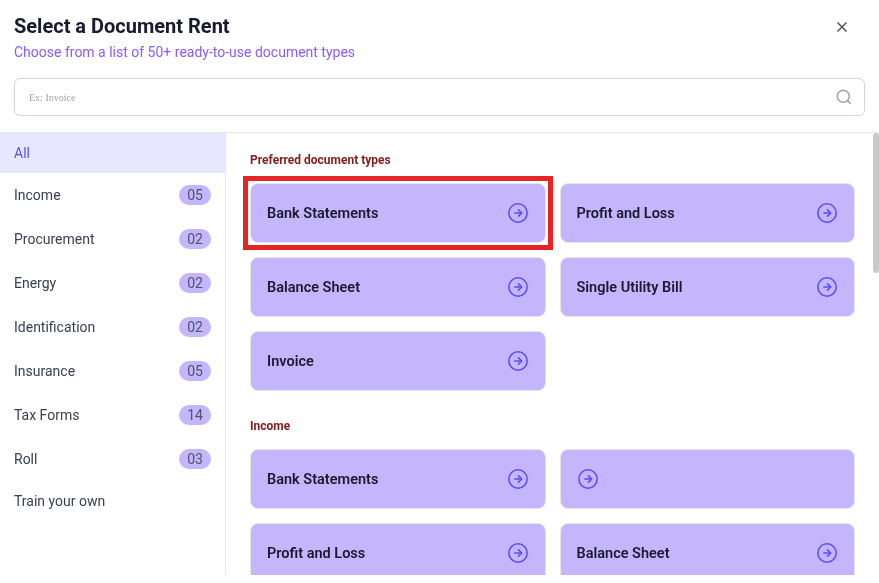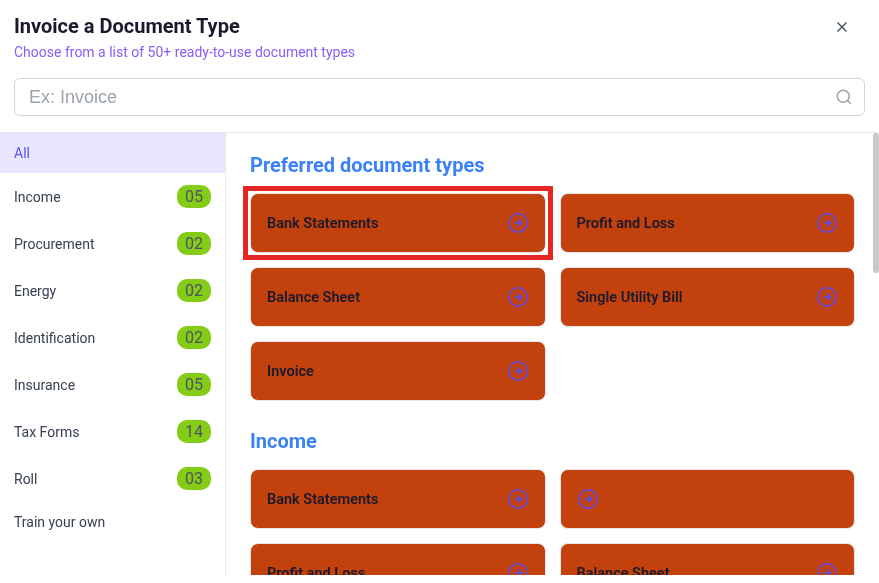--- a/index.html
+++ b/index.html
@@ -45,23 +45,24 @@
     .search-box {
       position: relative;
       width: 100%;
     }
     .search-input {
       width: 100%;
       height: 38px;
       border: 1px solid #d1d5db;
       border-radius: 6px;
       padding: 8px 40px 8px 14px;
-      font-size: 18px;
+      font-size: 10px;
       color: #1a1a2e;
       outline: none;
+      font-family: Liberation Serif, serif;
     }
     .search-input::placeholder {
       color: #9ca3af;
     }
     .search-icon {
       position: absolute;
       right: 12px;
       top: 50%;
       transform: translateY(-50%);
       color: #9ca3af;
@@ -86,24 +87,24 @@
       padding: 12px 14px;
       font-size: 14px;
       color: #374151;
       cursor: pointer;
     }
     .sidebar-item.active {
       background: #e8e7ff;
       color: #5b4ff5;
     }
     .sidebar-badge {
-      background: #84cc16;
+      background: #c4b5fd;
       color: #4b5563;
       border-radius: 10px;
-      font-size: 16px;
+      font-size: 14px;
       padding: 2px 8px;
       min-width: 28px;
       text-align: left;
     }
     .main {
       flex: 1;
       padding: 20px 24px;
       overflow-y: auto;
       position: relative;
     }
@@ -117,40 +118,40 @@
     .scrollbar-thumb {
       position: absolute;
       right: 0;
       top: 0;
       width: 6px;
       height: 140px;
       background: #c7c9ce;
       border-radius: 3px;
     }
     .section-title {
-      font-size: 20px;
+      font-size: 12px;
       font-weight: 700;
-      color: #3b82f6;
+      color: #7f1d1d;
       margin-bottom: 16px;
     }
     .card-grid {
       display: grid;
       grid-template-columns: 1fr 1fr;
       gap: 14px;
       margin-bottom: 28px;
     }
     .doc-card {
       border: 1px solid #e5e7eb;
       border-radius: 8px;
       padding: 18px 16px;
       display: flex;
       align-items: center;
       justify-content: space-between;
       cursor: pointer;
-      background: #c2410c;
+      background: #c4b5fd;
       position: relative;
     }
     .doc-card-label {
       font-size: 14.5px;
       font-weight: 600;
       color: #1a1a2e;
     }
     .arrow-icon {
       width: 22px;
       height: 22px;
@@ -164,21 +165,21 @@
       z-index: 10;
     }
     .content-wrapper {
       position: relative;
     }
   </style>
 </head>
 <body>
 
 <div class="header">
-  <div class="title">Invoice a Document Type</div>
+  <div class="title">Select a Document Rent</div>
   <div class="subtitle">Choose from a list of 50+ ready-to-use document types</div>
   <div class="close-btn">
     <svg viewBox="0 0 24 24" fill="none" stroke="currentColor" stroke-width="2">
       <line x1="18" y1="6" x2="6" y2="18"></line>
       <line x1="6" y1="6" x2="18" y2="18"></line>
     </svg>
   </div>
 </div>
 
 <div class="search-wrap">

